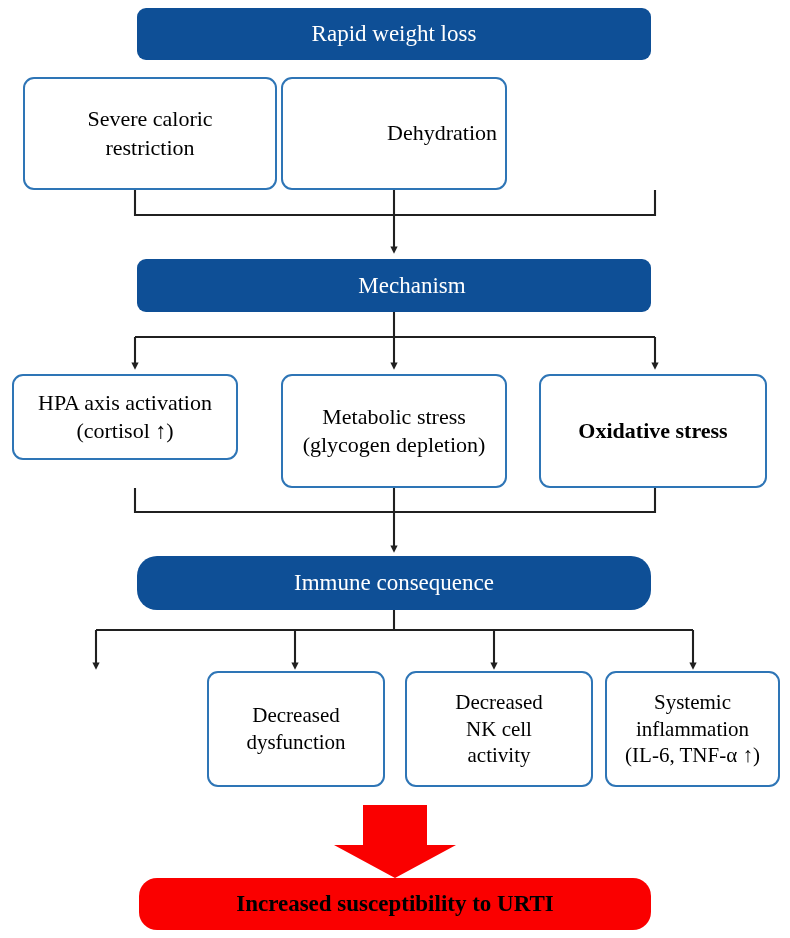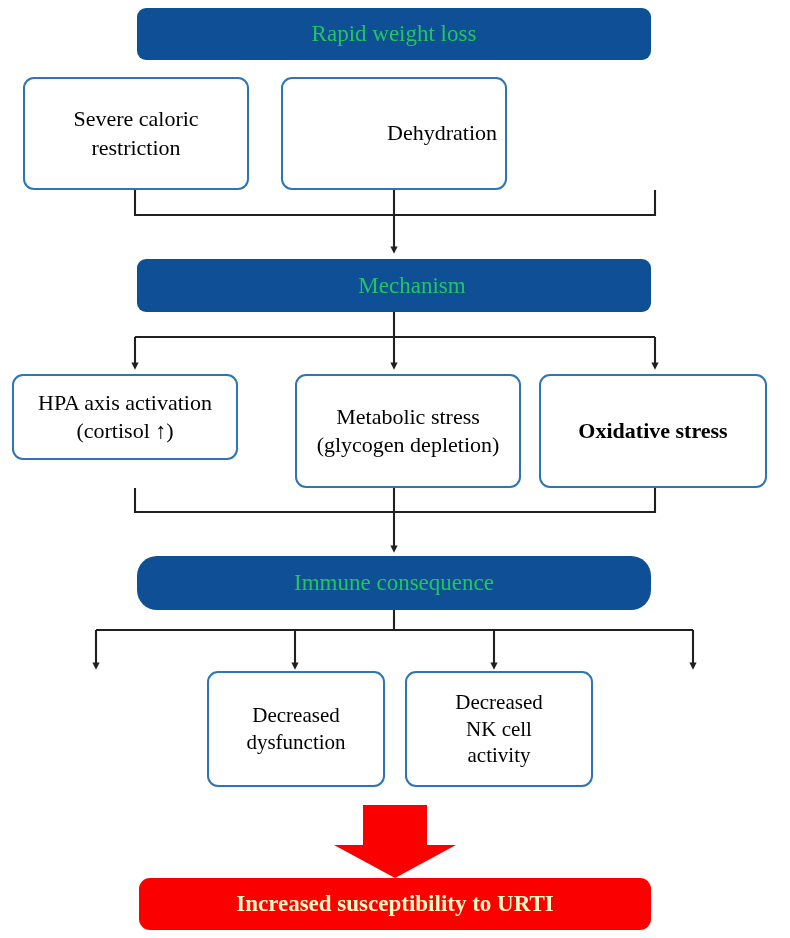--- a/index.html
+++ b/index.html
@@ -32,27 +32,27 @@
     box-sizing: border-box;
     display: flex;
     align-items: center;
     justify-content: center;
     text-align: center;
     line-height: 1.28;
   }
   .banner {
     background: #0E4F96;
     border-radius: 9px;
-    color: #22c55e;
+    color: #ffffff;
     font-size: 23px;
   }
   .banner-red {
     background: #FA0000;
-    border-radius: 11px;
-    color: #fef9c3;
+    border-radius: 18px;
+    color: #000000;
     font-size: 23px;
     font-weight: bold;
   }
   .card {
     background: #ffffff;
     border: 2px solid #2E75B6;
     border-radius: 11px;
     color: #000000;
     font-size: 22px;
   }
@@ -101,40 +101,40 @@
       <path d="M693,630 L693,666" marker-end="url(#arrowhead)"></path>
     </g>
 
     <path d="M363,805 L427,805 L427,845 L456,845 L395,878 L334,845 L363,845 z" fill="#FA0000"></path>
   </svg>
 
   <div class="node banner" style="left:137px; top:8px; width:514px; height:52px;">
     <span class="node-text">Rapid weight loss</span>
   </div>
 
-  <div class="node card" style="left:23px; top:77px; width:226px; height:113px;">
+  <div class="node card" style="left:23px; top:77px; width:254px; height:113px;">
     <span class="node-text">Severe caloric
 restriction</span>
   </div>
 
   <div class="node card" style="left:281px; top:77px; width:226px; height:113px;justify-content:flex-end;">
     <span class="node-text">Dehydration</span>
   </div>
 
 
   <div class="node banner" style="left:137px; top:259px; width:514px; height:53px;padding-left:36px;">
     <span class="node-text">Mechanism</span>
   </div>
 
   <div class="node card" style="left:12px; top:374px; width:226px; height:86px;">
     <span class="node-text">HPA axis activation
 (cortisol ↑)</span>
   </div>
 
-  <div class="node card" style="left:281px; top:374px; width:226px; height:114px;margin-left:14px;">
+  <div class="node card" style="left:281px; top:374px; width:226px; height:114px;">
     <span class="node-text">Metabolic stress
 (glycogen depletion)</span>
   </div>
 
   <div class="node card" style="left:539px; top:374px; width:228px; height:114px;font-weight:bold;">
     <span class="node-text">Oxidative stress</span>
   </div>
 
   <div class="node banner" style="left:137px; top:556px; width:514px; height:54px;border-radius:20px;">
     <span class="node-text">Immune consequence</span>
@@ -145,18 +145,23 @@
     <span class="node-text">Decreased
 dysfunction</span>
   </div>
 
   <div class="node card card-small" style="left:405px; top:671px; width:188px; height:116px;">
     <span class="node-text">Decreased
 NK cell
 activity</span>
   </div>
 
+  <div class="node card card-small" style="left:605px; top:671px; width:175px; height:116px;">
+    <span class="node-text">Systemic
+inflammation
+(IL-6, TNF-α ↑)</span>
+  </div>
 
   <div class="node banner-red" style="left:139px; top:878px; width:512px; height:52px;">
     <span class="node-text">Increased susceptibility to URTI</span>
   </div>
 
 </div>
 
 </body></html>

